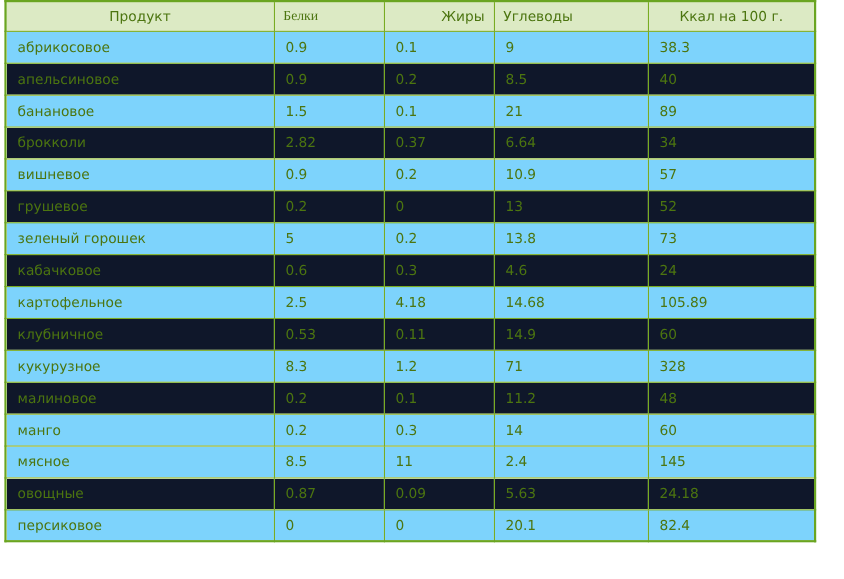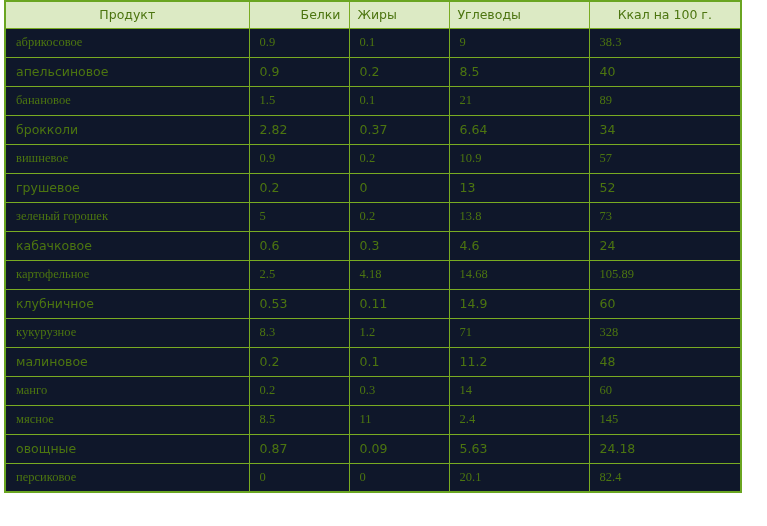--- a/index.html
+++ b/index.html
@@ -56,40 +56,40 @@
     text-align: left;
     height: 29px;
     padding: 0 0 0 10px;
     border: 1px solid #79ab22;
     box-sizing: border-box;
     white-space: nowrap;
     overflow: hidden;
     text-overflow: ellipsis;
   }
 
-  tbody tr.row-odd  td { background: #0f172a; font-family: Liberation Serif, serif; }
+  tbody tr.row-odd  td { background: #7dd3fc; }
   tbody tr.row-even td { background: #0f172a; }
 </style>
 </head>
 <body>
 
 <div class="table-wrap">
   <table class="nutrition-table">
     <colgroup>
       <col class="c-product">
       <col class="c-protein">
       <col class="c-fat">
       <col class="c-carb">
       <col class="c-kcal">
     </colgroup>
     <thead>
       <tr>
           <th style="text-align: center;">Продукт</th>
-          <th style="text-align: right;">Белки</th>
-          <th style="text-align: left;">Жиры</th>
+          <th style="text-align: left; font-family: Liberation Serif, serif;">Белки</th>
+          <th style="text-align: right;">Жиры</th>
           <th style="text-align: left;">Углеводы</th>
           <th style="text-align: center;">Ккал на 100 г.</th>
         </tr>
     </thead>
     <tbody>
         <tr class="row-odd">
           <td>абрикосовое</td>
           <td>0.9</td>
           <td>0.1</td>
           <td>9</td>

